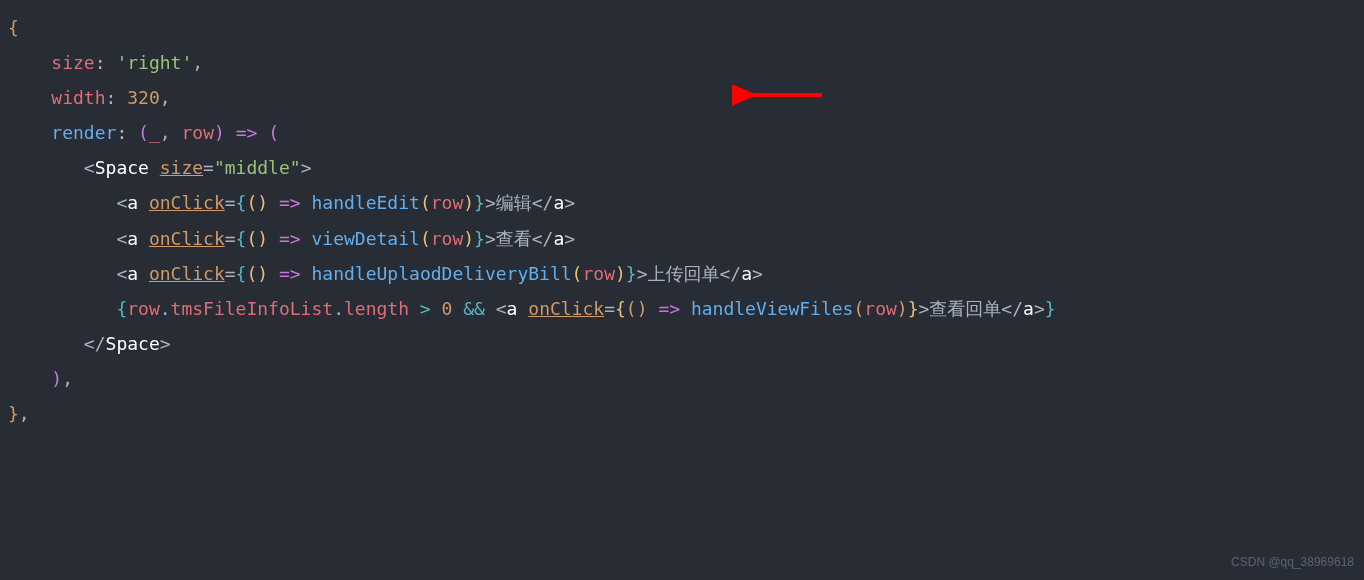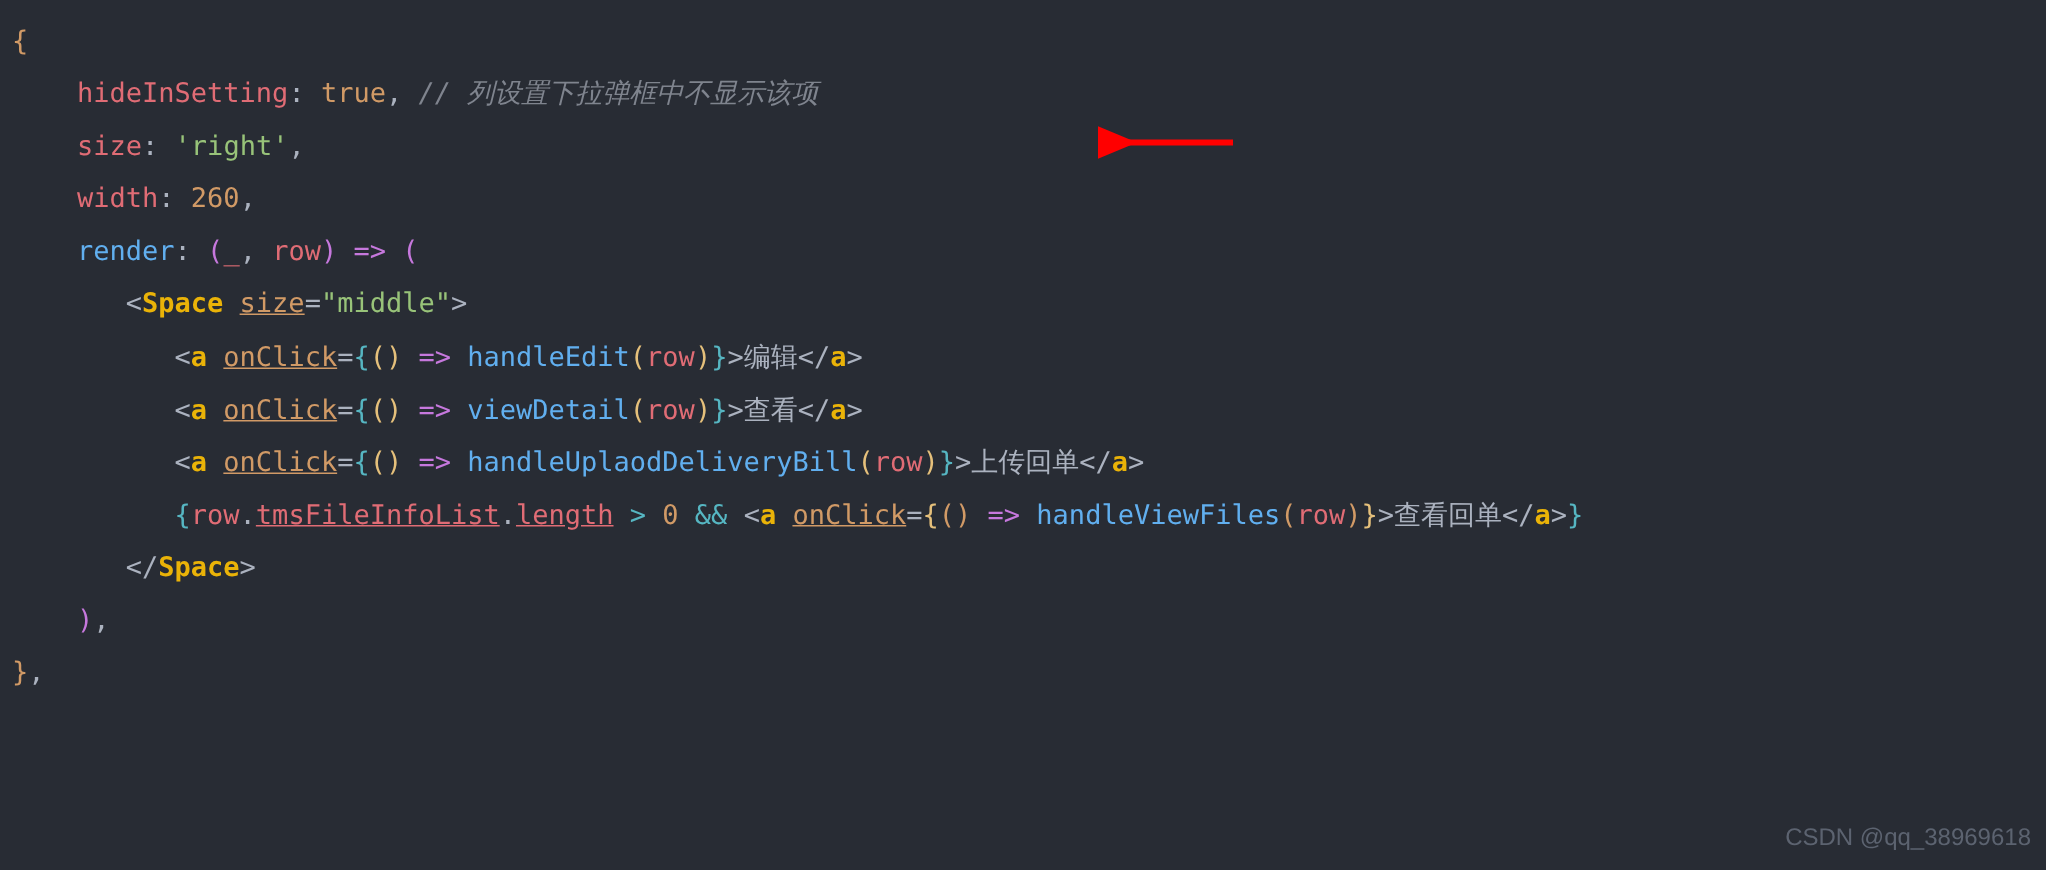--- a/index.html
+++ b/index.html
@@ -30,62 +30,61 @@
     .prop { color: #e06c75; }
     .colon { color: #abb2bf; }
     .comma { color: #abb2bf; }
     .string { color: #98c379; }
     .bool { color: #d19a66; }
     .number { color: #d19a66; }
     .comment { color: #7f848e; font-style: italic; }
     .arrow { color: #c678dd; }
     .param { color: #e06c75; }
     .tag-punct { color: #abb2bf; }
-    .tag-name { color: #eab308; font-weight: bold; }
+    .tag-name { color: #ffffff; }
     .attr-name { color: #d19a66; text-decoration: underline; }
     .attr-eq { color: #abb2bf; }
     .func { color: #61afef; text-align: center; }
     .variable { color: #e06c75; }
-    .prop-access { color: #e06c75; text-decoration: underline; }
+    .prop-access { color: #e06c75; }
     .plain { color: #abb2bf; text-align: center; }
     .and { color: #56b6c2; }
     .gt { color: #56b6c2; }
     
     .arrow-annotation {
       position: absolute;
       top: 80px;
       left: 732px;
       pointer-events: none;
     }
     .watermark {
       position: absolute;
       bottom: 6px;
       right: 10px;
-      font-size: 16px;
+      font-size: 12px;
       color: #5c6370;
       font-family: sans-serif;
     }
     .code-container {
       position: relative;
     }
   </style>
 </head>
 <body>
 
 <div class="code-container">
 
 <div class="line"><span class="brace">{</span></div>
 
 
-<div class="line">    <span class="prop">hideInSetting</span><span class="colon">: </span><span class="bool">true</span><span class="comma">, </span><span class="comment">// 列设置下拉弹框中不显示该项</span></div>
 
 
 <div class="line">    <span class="prop">size</span><span class="colon">: </span><span class="string">'right'</span><span class="comma">,</span></div>
 
-<div class="line">    <span class="prop">width</span><span class="colon">: </span><span class="number">260</span><span class="comma">,</span></div>
+<div class="line">    <span class="prop">width</span><span class="colon">: </span><span class="number">320</span><span class="comma">,</span></div>
 
 
 <div class="line">    <span class="func">render</span><span class="colon">: </span><span class="bracket-purple">(</span><span class="param">_</span><span class="comma">, </span><span class="param">row</span><span class="bracket-purple">)</span><span class="plain"> </span><span class="arrow">=&gt;</span><span class="plain"> </span><span class="bracket-purple">(</span></div>
 
 <div class="line">       <span class="tag-punct">&lt;</span><span class="tag-name">Space</span><span class="plain"> </span><span class="attr-name">size</span><span class="attr-eq">=</span><span class="string">"middle"</span><span class="tag-punct">&gt;</span></div>
 
 <div class="line">          <span class="tag-punct">&lt;</span><span class="tag-name">a</span><span class="plain"> </span><span class="attr-name">onClick</span><span class="attr-eq">=</span><span class="bracket-blue">{</span><span class="bracket-yellow">(</span><span class="bracket-yellow">)</span><span class="plain"> </span><span class="arrow">=&gt;</span><span class="plain"> </span><span class="func">handleEdit</span><span class="bracket-yellow">(</span><span class="variable">row</span><span class="bracket-yellow">)</span><span class="bracket-blue">}</span><span class="tag-punct">&gt;</span><span class="plain">编辑</span><span class="tag-punct">&lt;/</span><span class="tag-name">a</span><span class="tag-punct">&gt;</span></div>
 
 <div class="line">          <span class="tag-punct">&lt;</span><span class="tag-name">a</span><span class="plain"> </span><span class="attr-name">onClick</span><span class="attr-eq">=</span><span class="bracket-blue">{</span><span class="bracket-yellow">(</span><span class="bracket-yellow">)</span><span class="plain"> </span><span class="arrow">=&gt;</span><span class="plain"> </span><span class="func">viewDetail</span><span class="bracket-yellow">(</span><span class="variable">row</span><span class="bracket-yellow">)</span><span class="bracket-blue">}</span><span class="tag-punct">&gt;</span><span class="plain">查看</span><span class="tag-punct">&lt;/</span><span class="tag-name">a</span><span class="tag-punct">&gt;</span></div>
 

